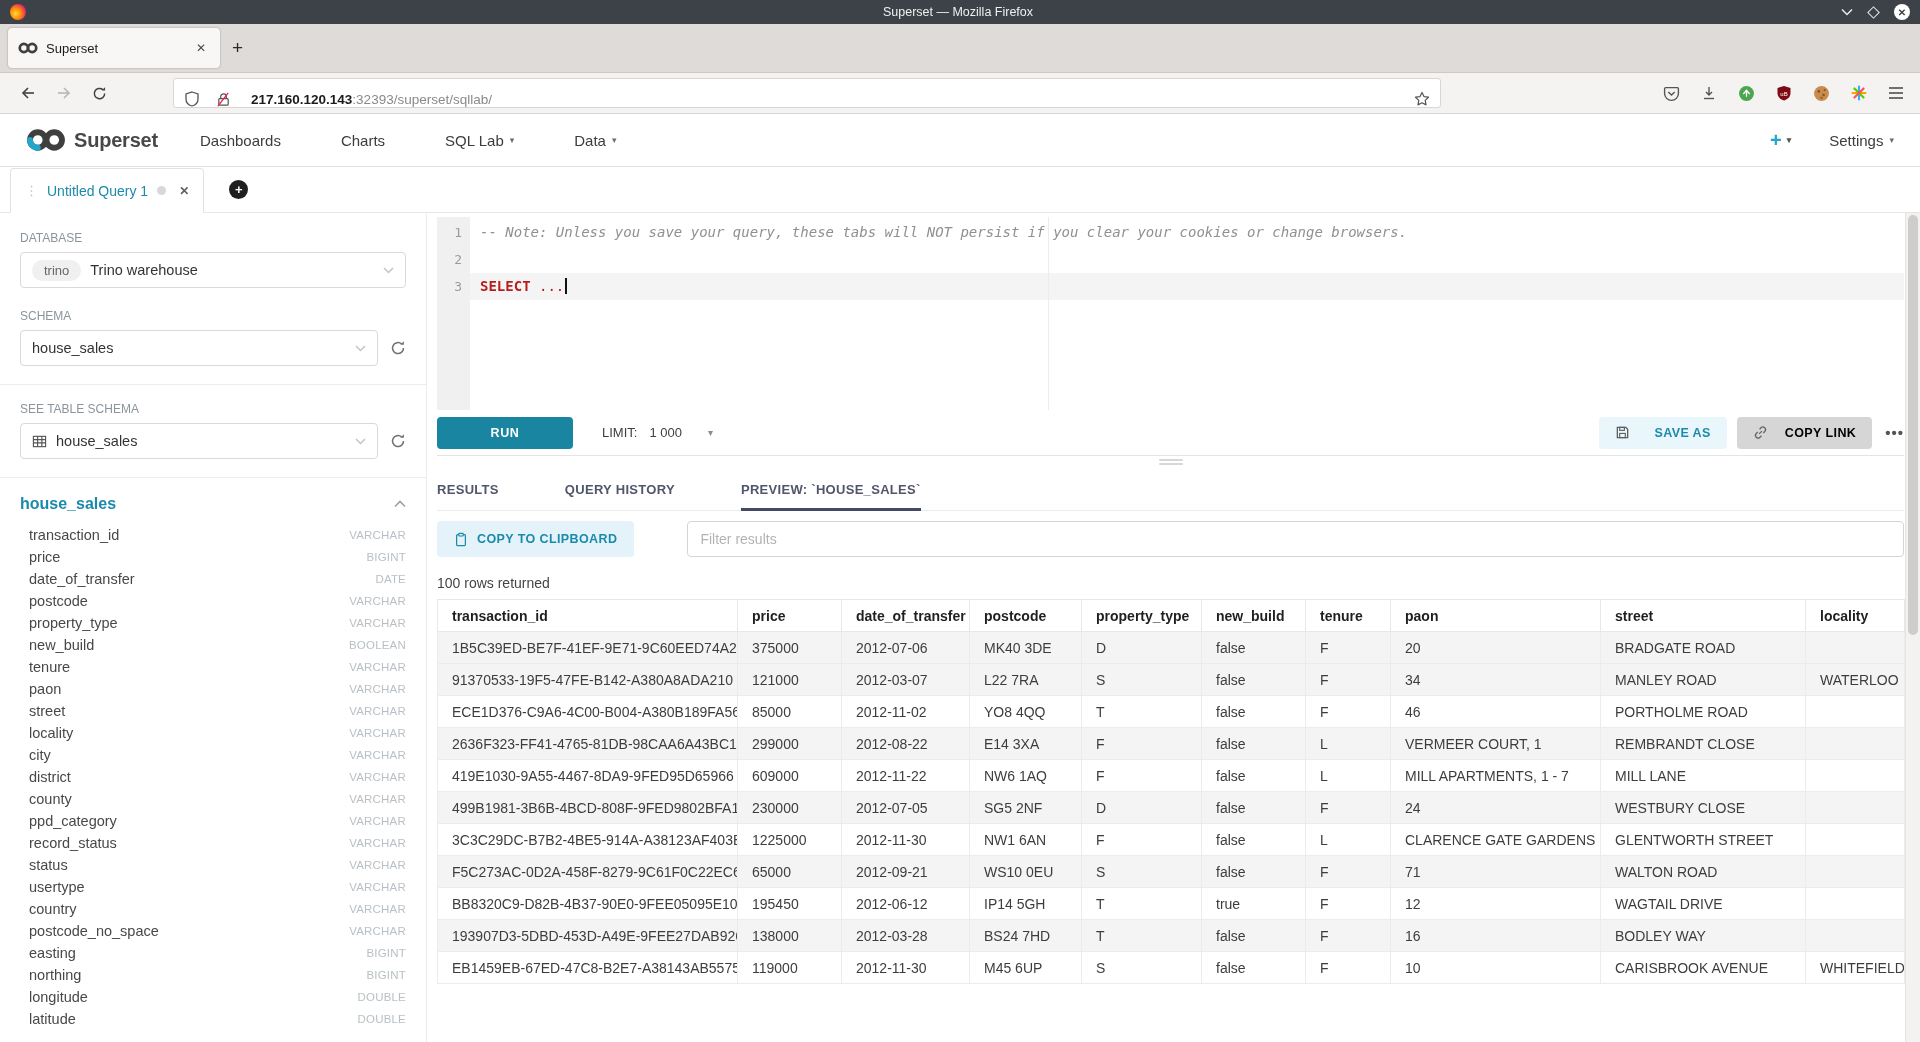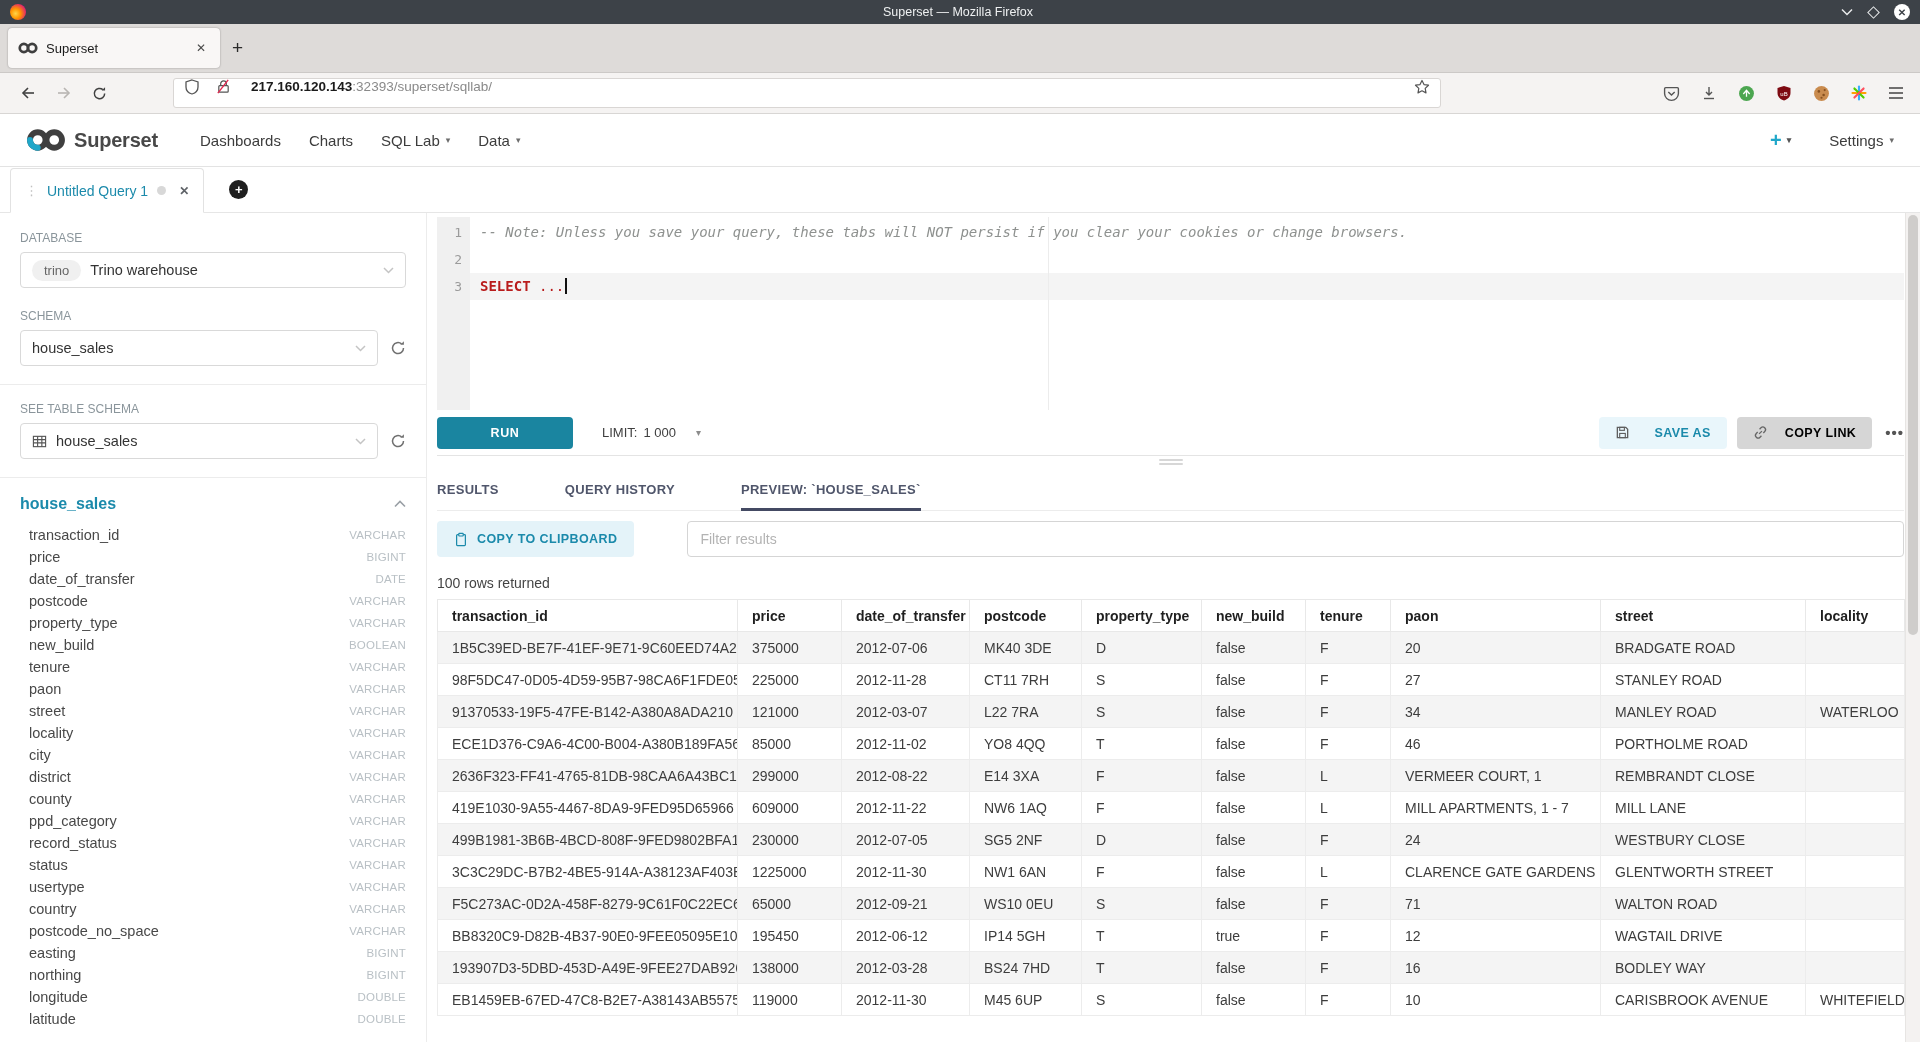--- a/index.html
+++ b/index.html
@@ -15,32 +15,32 @@
   .win-close { width:16px; height:16px; background:#fff; border-radius:50%; color:#3d4248; font-size:10px; font-weight:bold; display:flex; align-items:center; justify-content:center; }
 
   .tabbar { height:48px; background:#dedbd9; display:flex; align-items:center; padding-left:8px; }
   .browser-tab { width:212px; height:40px; background:#f9f7f6; border-radius:4px; display:flex; align-items:center; gap:8px; padding:0 10px; box-shadow:0 0 2px rgba(0,0,0,.35); }
   .browser-tab .tab-title { font-size:13px; color:#1b1b1b; flex:1; }
   .tab-close { color:#4a4a4a; font-size:12px; padding:2px 4px; }
   .new-tab-btn { font-size:19px; color:#2b2b2b; padding:2px 12px; }
 
   .urlbar { height:42px; background:#f5f3f2; border-top:1px solid #ccc9c7; border-bottom:1px solid #d8d6d4; display:flex; align-items:center; padding:0 12px; }
   .nav-btns { display:flex; align-items:center; gap:20px; margin-left:8px; }
-  .url-field { width:1268px; height:30px; margin-left:66px; background:#fff; border:1px solid #d9d6d4; border-radius:3px; display:flex; align-items:flex-start; padding:0 10px; gap:16px; }
+  .url-field { width:1268px; height:30px; margin-left:66px; background:#fff; border:1px solid #d9d6d4; border-radius:3px; display:flex; align-items:flex-end; padding:0 10px; gap:16px; }
   .url-text { font-size:13.5px; margin-left:4px; }
   .url-host { color:#1b1b1b; font-weight:700; }
   .url-rest { color:#8a8a8a; }
   .url-star { margin-left:auto; display:flex; }
   .right-icons { margin-left:auto; display:flex; align-items:center; gap:21px; padding-right:4px; }
 
   
   .sp-nav { height:53px; background:#fff; border-bottom:1px solid #e3e3e3; display:flex; align-items:center; padding:0 26px; }
   .brand { display:flex; align-items:center; gap:8px; }
   .brand-name { font-size:20px; font-weight:700; color:#484848; letter-spacing:-0.2px; }
-  .nav-items { display:flex; align-items:center; margin-left:42px; gap:28px; }
+  .nav-items { display:flex; align-items:center; margin-left:42px; gap:60px; }
   .nav-item { font-size:15px; color:#3c3c3c; display:flex; align-items:center; gap:6px; }
   .nav-caret { font-size:9px; color:#6d6d6d; }
   .nav-right { margin-left:auto; display:flex; align-items:center; gap:38px; }
   .plus-btn { color:#20a7c9; font-size:20px; font-weight:700; display:flex; align-items:center; gap:5px; }
   .plus-btn .nav-caret { color:#555; }
   .settings-btn { font-size:15px; color:#3c3c3c; display:flex; align-items:center; gap:6px; }
 
   
   .qtab-strip { height:46px; background:#fff; border-bottom:1px solid #e6e6e6; display:flex; align-items:flex-end; padding-left:10px; position:relative; }
   .qtab { height:45px; margin-bottom:-1px; background:#fff; border:1px solid #e2e2e2; border-bottom-color:#fff; border-radius:4px 4px 0 0; display:flex; align-items:center; gap:9px; padding:0 14px; z-index:2; }
@@ -77,21 +77,21 @@
   .print-margin { position:absolute; left:578px; top:0; bottom:0; width:1px; background:#ececec; }
   .active-line-bg { position:absolute; left:0; right:0; top:56px; height:27px; background:#f4f4f4; }
   .code-line { position:relative; white-space:pre; color:#b91c1c; }
   .code-comment { color:#8e918f; font-style:italic; }
   .kw { font-weight:700; }
   .caret-bar { display:inline-block; width:2px; height:16px; background:#111; vertical-align:-3px; margin-left:1px; }
 
   
   .editor-toolbar { height:46px; display:flex; align-items:center; border-bottom:1px solid #e4e4e4; }
   .run-btn { width:136px; height:32px; background:#1a85a0; border:none; border-radius:4px; color:#fff; font-size:12.5px; font-weight:700; letter-spacing:.6px; }
-  .limit-group { display:flex; align-items:center; margin-left:29px; gap:6px; font-size:13px; color:#3f3f3f; }
+  .limit-group { display:flex; align-items:center; margin-left:29px; gap:12px; font-size:13px; color:#3f3f3f; }
   .limit-caret { color:#8c8c8c; font-size:10px; margin-left:14px; }
   .tb-right { margin-left:auto; display:flex; align-items:center; }
   .saveas-btn { height:32px; background:#e9f6fb; border:none; border-radius:4px; color:#1b8aab; font-size:12.5px; font-weight:700; letter-spacing:.4px; padding:0 16px; display:flex; align-items:center; gap:25px; }
   .copylink-btn { height:32px; background:#d6d6d6; border:none; border-radius:4px; color:#000000; font-size:12.5px; font-weight:700; letter-spacing:.4px; padding:0 16px; display:flex; align-items:center; gap:17px; margin-left:10px; }
   .more-btn { color:#555; font-size:15px; font-weight:700; letter-spacing:1px; margin-left:13px; }
 
   .drag-row { height:12px; display:flex; align-items:center; justify-content:center; }
   .drag-handle span { display:block; width:24px; height:2px; background:#d7d7d7; border-radius:1px; margin:2px 0; }
 
   
@@ -568,32 +568,20 @@
               <td>375000</td>
               <td>2012-07-06</td>
               <td>MK40 3DE</td>
               <td>D</td>
               <td>false</td>
               <td>F</td>
               <td>20</td>
               <td>BRADGATE ROAD</td>
               <td></td>
             </tr>
-            <tr class="even">
-              <td>98F5DC47-0D05-4D59-95B7-98CA6F1FDE05</td>
-              <td>225000</td>
-              <td>2012-11-28</td>
-              <td>CT11 7RH</td>
-              <td>S</td>
-              <td>false</td>
-              <td>F</td>
-              <td>27</td>
-              <td>STANLEY ROAD</td>
-              <td></td>
-            </tr>
             <tr class="odd">
               <td>91370533-19F5-47FE-B142-A380A8ADA210</td>
               <td>121000</td>
               <td>2012-03-07</td>
               <td>L22 7RA</td>
               <td>S</td>
               <td>false</td>
               <td>F</td>
               <td>34</td>
               <td>MANLEY ROAD</td>

